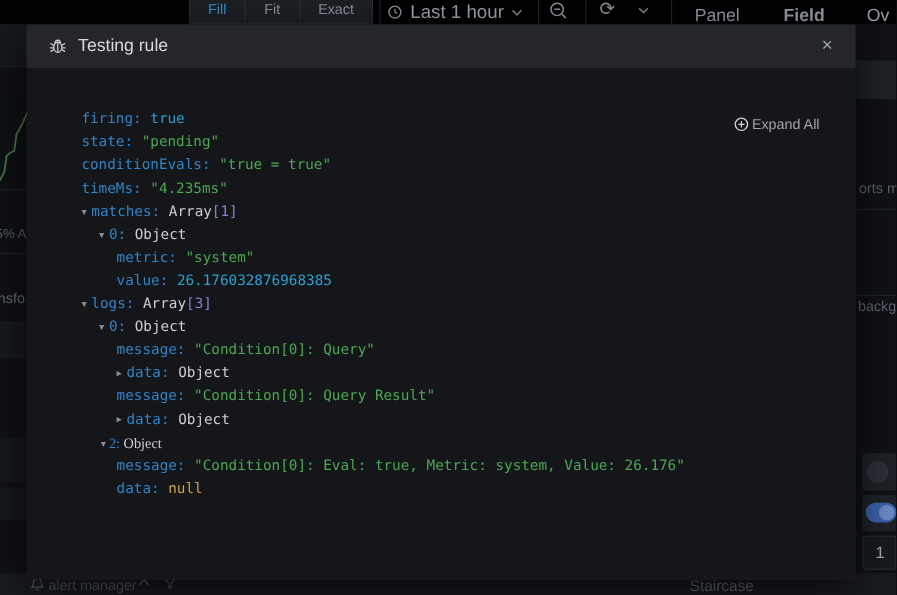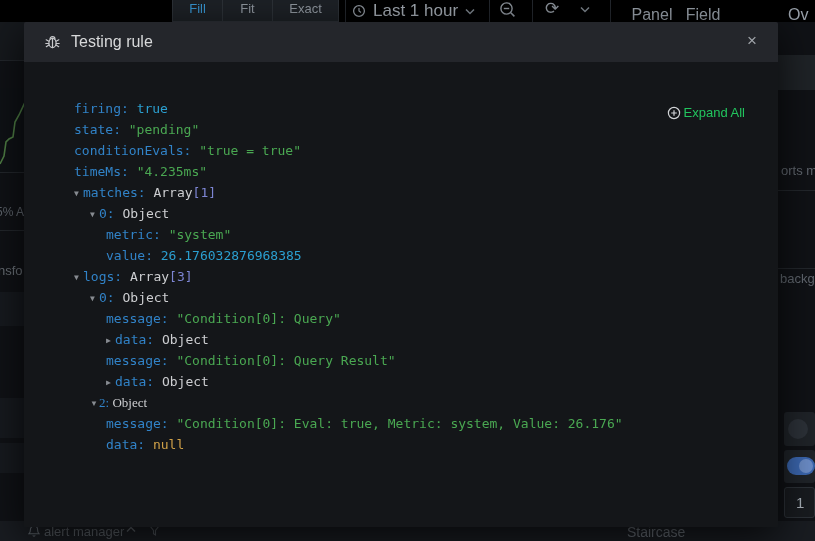--- a/index.html
+++ b/index.html
@@ -34,21 +34,21 @@
   #modal{left:24px;top:22px;width:754px;height:505px;z-index:10;
     box-shadow:0 10px 40px rgba(0,0,0,.75);border-radius:2px;overflow:hidden;}
   #modal-header{position:absolute;left:0;top:0;width:100%;height:40px;background:#24262b;
     display:flex;align-items:center;}
   #modal-title{font-size:16px;color:#d8d9da;margin-left:10px;}
   #modal-close{position:absolute;right:16px;top:9px;width:20px;height:20px;line-height:20px;
     text-align:center;color:#9fa3a8;font-size:17px;cursor:pointer;}
   #modal-body{position:absolute;left:0;top:40px;width:100%;height:465px;background:#141619;}
 
   #actions{position:absolute;top:43px;right:33px;display:flex;gap:18px;align-items:center;}
-  .action{display:flex;align-items:center;gap:3px;color:#22c55e;font-size:13px;cursor:pointer;justify-content:space-between;}
+  .action{display:flex;align-items:center;gap:3px;color:#a3a3a3;font-size:13px;cursor:pointer;justify-content:space-between;}
 
   #jtree{position:absolute;left:0;top:36px;width:100%;}
   .jrow{height:21px;line-height:21px;font-family:"DejaVu Sans Mono",monospace;font-size:13px;white-space:pre;}
   .jarrow{display:inline-block;width:9px;font-size:8px;color:var(--c-arrow);vertical-align:1px;cursor:pointer;}
   .jkey{color:var(--c-key);}
   .jv-obj{color:var(--c-obj);}
   .jv-str{color:var(--c-str);}
   .jv-num{color:var(--c-num);}
   .jv-null{color:var(--c-null);}
   .jcount{color:var(--c-count);}
@@ -91,21 +91,21 @@
     <div class="vsep" style="left:532px;"></div>
     <div class="abs dimicon" style="left:545px;top:-2px;font-size:17px;">⟳</div>
     <div class="abs" style="left:580px;top:6px;">
       <svg width="10" height="7" viewBox="0 0 10 7">
           <path d="M1 1.5l4 4 4-4" fill="none" stroke="#7a8289" stroke-width="1.5"></path>
         </svg>
     </div>
     <div class="vsep" style="left:610px;"></div>
 
     <div class="toptab" style="left:622px;width:60px;">Panel</div>
-    <div class="toptab" style="left:672px;width:62px;">Field</div>
+    <div class="toptab" style="left:700px;width:62px;font-weight:bold;">Field</div>
     <div class="toptab" style="left:788px;width:40px;text-align:left;">Ov</div>
   </div>
 
   <div class="abs leftblock" style="top:22px;width:26px;height:38px;background:#16191d;"></div>
   <div class="hline" style="left:0;top:60px;width:26px;"></div>
   <div class="abs leftblock" style="top:88px;width:26px;height:84px;background:#0f1216;">
     <svg width="26" height="84" viewBox="0 0 26 84">
       <path d="M0 76 L4 68 L6 54 L9 51 L13 49 L15 34 L19 27 L26 12" fill="none" stroke="#4f7f45" stroke-width="1.6"></path>
     </svg>
   </div>

